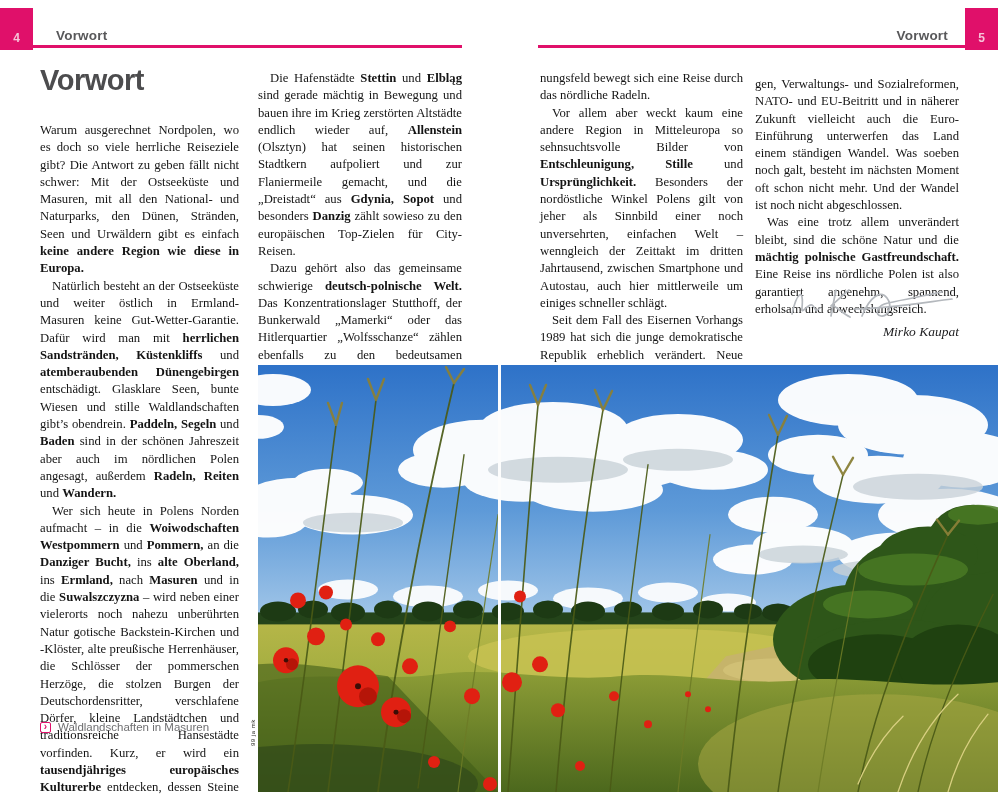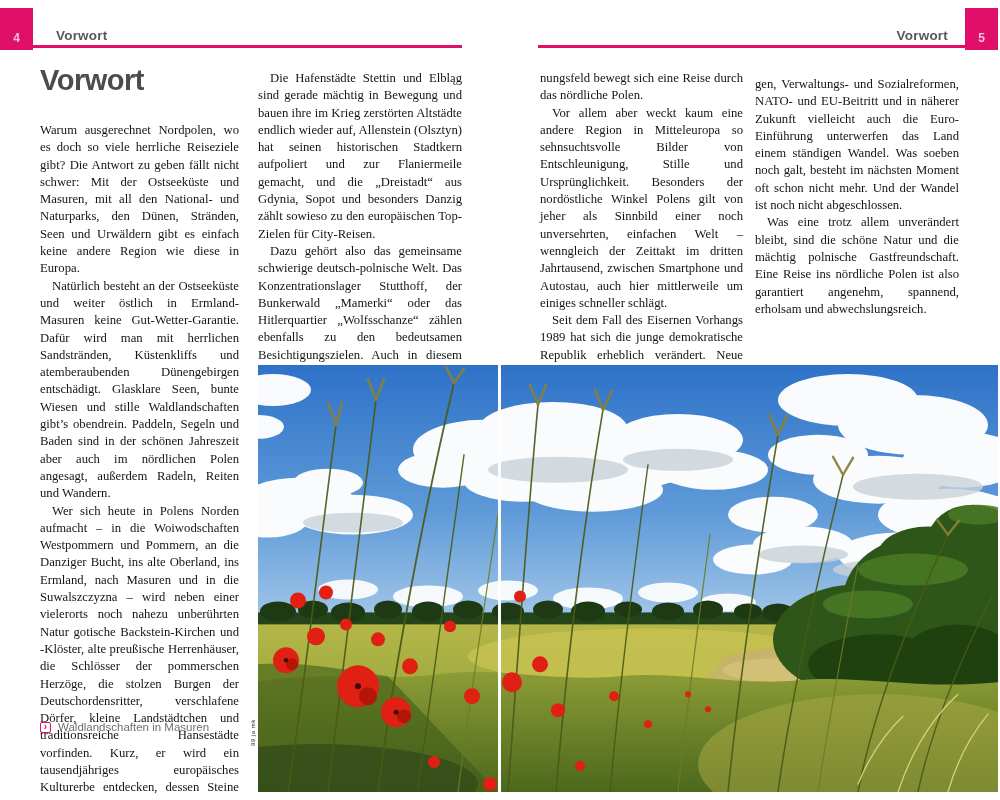--- a/index.html
+++ b/index.html
@@ -31,21 +31,21 @@
   .bigtitle{
     position:absolute; left:40px; top:64px; margin:0;
     font-family:"Liberation Sans",sans-serif; font-weight:bold;
     font-size:29px; color:#4c4c4e; letter-spacing:-0.5px;
   }
 
   
   .col{ position:absolute; text-align:justify; font-size:12.7px; line-height:17.3px; }
   .col p{ margin:0; }
   .col p.ind{ text-indent:12px; }
-  .col b{ font-weight:normal;margin-top:39px; }
+  .col b{ font-weight:bold;margin-top:39px; }
   .colA{ left:40px;  top:122px; width:199px; }
   .colB{ left:258px; top:70px;  width:204px; }
   .colC{ left:540px; top:70px;  width:203px; }
   .colD{ left:755px; top:76px;  width:204px; }
 
   
   .caption{
     position:absolute; left:40px; top:721px; display:flex; align-items:center; gap:7px;
     font-family:"Liberation Sans",sans-serif; font-size:11.5px; color:#6f6f71;
   }
@@ -98,29 +98,42 @@
   <div class="col colA">
       <p><span>Warum ausgerechnet Nordpolen, wo es doch so viele herrliche Reiseziele gibt? Die Antwort zu geben fällt nicht schwer: Mit der Ostseeküste und Masuren, mit all den National- und Naturparks, den Dünen, Stränden, Seen und Urwäldern gibt es einfach </span><b>keine andere Region wie diese in Europa.</b></p>
       <p class="ind"><span>Natürlich besteht an der Ostseeküste und weiter östlich in Ermland-Masuren keine Gut-Wetter-Garantie. Dafür wird man mit </span><b>herrlichen Sandstränden, Küstenkliffs</b><span> und </span><b>atemberaubenden Dünengebirgen</b><span> entschädigt. Glasklare Seen, bunte Wiesen und stille Waldlandschaften gibt’s obendrein. </span><b>Paddeln, Segeln</b><span> und </span><b>Baden</b><span> sind in der schönen Jahreszeit aber auch im nördlichen Polen angesagt, außerdem </span><b>Radeln, Reiten</b><span> und </span><b>Wandern.</b></p>
       <p class="ind"><span>Wer sich heute in Polens Norden aufmacht – in die </span><b>Woiwodschaften Westpommern</b><span> und </span><b>Pommern,</b><span> an die </span><b>Danziger Bucht,</b><span> ins </span><b>alte Oberland,</b><span> ins </span><b>Ermland,</b><span> nach </span><b>Masuren</b><span> und in die </span><b>Suwalszczyzna</b><span> – wird neben einer vielerorts noch nahezu unberührten Natur gotische Backstein-Kirchen und -Klöster, alte preußische Herrenhäuser, die Schlösser der pommerschen Herzöge, die stolzen Burgen der Deutschordensritter, verschlafene Dörfer, kleine Landstädtchen und traditionsreiche Hansestädte vorfinden. Kurz, er wird ein </span><b>tausendjähriges europäisches Kulturerbe</b><span> entdecken, dessen Steine Geschichte vermitteln und Geschichten erzählen.</span></p>
     </div>
   <div class="col colB">
       <p class="ind"><span>Die Hafenstädte </span><b>Stettin</b><span> und </span><b>Elbląg</b><span> sind gerade mächtig in Bewegung und bauen ihre im Krieg zerstörten Altstädte endlich wieder auf, </span><b>Allenstein</b><span> (Olsztyn) hat seinen historischen Stadtkern aufpoliert und zur Flaniermeile gemacht, und die „Dreistadt“ aus </span><b>Gdynia, Sopot</b><span> und besonders </span><b>Danzig</b><span> zählt sowieso zu den europäischen Top-Zielen für City-Reisen.</span></p>
       <p class="ind"><span>Dazu gehört also das gemeinsame schwierige </span><b>deutsch-polnische Welt.</b><span> Das Konzentrationslager Stutthoff, der Bunkerwald „Mamerki“ oder das Hitlerquartier „Wolfsschanze“ zählen ebenfalls zu den bedeutsamen Besichtigungszielen. Auch in diesem historischen Span-</span></p>
     </div>
   <div class="col colC">
-      <p><span>nungsfeld bewegt sich eine Reise durch das nördliche Polen.</span></p>
+      <p><span>nungsfeld bewegt sich eine Reise durch das nördliche Radeln.</span></p>
       <p class="ind"><span>Vor allem aber weckt kaum eine andere Region in Mitteleuropa so sehnsuchtsvolle Bilder von </span><b>Entschleunigung, Stille</b><span> und </span><b>Ursprünglichkeit.</b><span> Besonders der nordöstliche Winkel Polens gilt von jeher als Sinnbild einer noch unversehrten, einfachen Welt – wenngleich der Zeittakt im dritten Jahrtausend, zwischen Smartphone und Autostau, auch hier mittlerweile um einiges schneller schlägt.</span></p>
       <p class="ind"><span>Seit dem Fall des Eisernen Vorhangs 1989 hat sich die junge demokratische Republik erheblich verändert. Neue Woiwodschaftsgrenzen wurden gezo-</span></p>
     </div>
   <div class="col colD">
       <p><span>gen, Verwaltungs- und Sozialreformen, NATO- und EU-Beitritt und in näherer Zukunft vielleicht auch die Euro-Einführung unterwerfen das Land einem ständigen Wandel. Was soeben noch galt, besteht im nächsten Moment oft schon nicht mehr. Und der Wandel ist noch nicht abgeschlossen.</span></p>
       <p class="ind"><span>Was eine trotz allem unverändert bleibt, sind die schöne Natur und die </span><b>mächtig polnische Gastfreundschaft.</b><span> Eine Reise ins nördliche Polen ist also garantiert angenehm, spannend, erholsam und abwechslungsreich.</span></p>
     </div>
 
+  <div class="sigblock">
+    <svg width="175" height="46" viewBox="0 0 175 46">
+      <g fill="none" stroke="#b4b8bd" stroke-width="1.7" stroke-linecap="round">
+        <path d="M8,36 C13,14 20,9 18,30 C17,38 24,25 28,27 C32,29 30,36 36,30"></path>
+        <path d="M52,12 C50,22 48,32 47,38"></path>
+        <path d="M47,28 C54,22 60,16 65,12"></path>
+        <path d="M50,28 C56,32 60,36 66,39"></path>
+        <path d="M78,38 C86,18 97,12 103,20 C109,28 104,39 97,38 C90,37 93,27 104,25 C122,21 140,18 158,14"></path>
+        <path d="M70,31 C100,31 130,26 168,21"></path>
+      </g>
+    </svg>
+    <div class="signame">Mirko Kaupat</div>
+  </div>
 
   <div class="caption">
     <span class="cap-icon">
       <span>›</span>
     </span>
     <span>Waldlandschaften in Masuren</span>
   </div>
 
   <figure class="photo">
     <svg viewBox="0 0 740 428" preserveAspectRatio="none">

